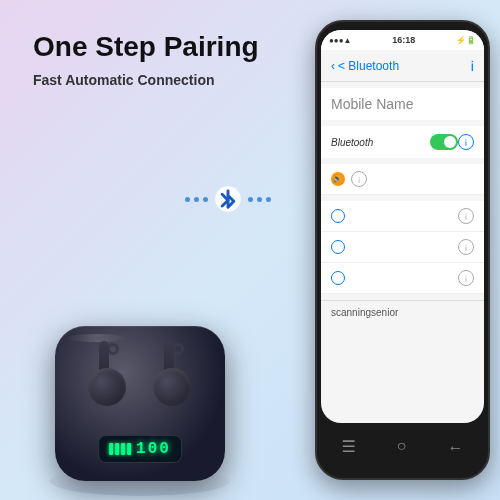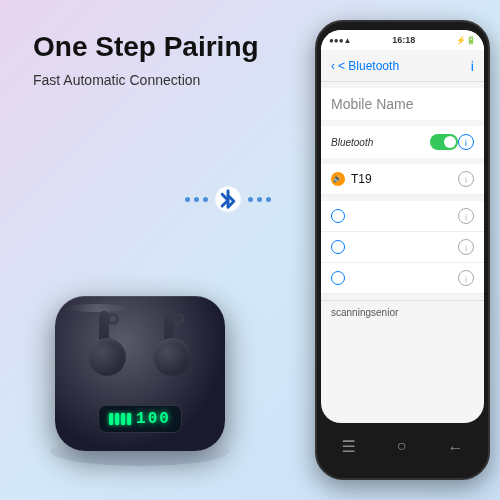--- a/index.html
+++ b/index.html
@@ -27,21 +27,21 @@
     .heading {
       font-size: 28px;
       font-weight: 900;
       color: #111;
       line-height: 1.2;
       margin-bottom: 8px;
     }
 
     .subheading {
       font-size: 14px;
-      font-weight: 400;
+      font-weight: 700;
       color: #333;
       margin-bottom: 20px;
     }
 
     
     .bt-icon-container {
       position: absolute;
       left: 185px;
       top: 185px;
       display: flex;
@@ -66,21 +66,21 @@
     .bt-dots-right {
       display: flex;
       gap: 4px;
       align-items: center;
     }
 
     
     .earbuds-area {
       position: absolute;
       left: 15px;
-      bottom: 34px;
+      bottom: 4px;
       width: 250px;
       height: 280px;
       display: flex;
       flex-direction: column;
       align-items: center;
       justify-content: flex-end;
     }
 
     
     .pedestal {
@@ -508,21 +508,20 @@
           <span class="row-label">Bluetooth</span>
           <div class="toggle-on"></div>
           <div class="info-icon">ℹ</div>
         </div>
       </div>
 
       <div class="device-row">
         <div class="device-orange-dot">
           <span style="font-size:7px;">🔊</span>
         </div>
-        <span class="device-name">T19</span>
         <div class="device-info">ℹ</div>
       </div>
 
       <div class="other-rows">
         <div class="other-row">
           <div class="blue-dot"></div>
           <span class="row-text"></span>
           <div class="circle-icon">ℹ</div>
         </div>
         <div class="other-row">

